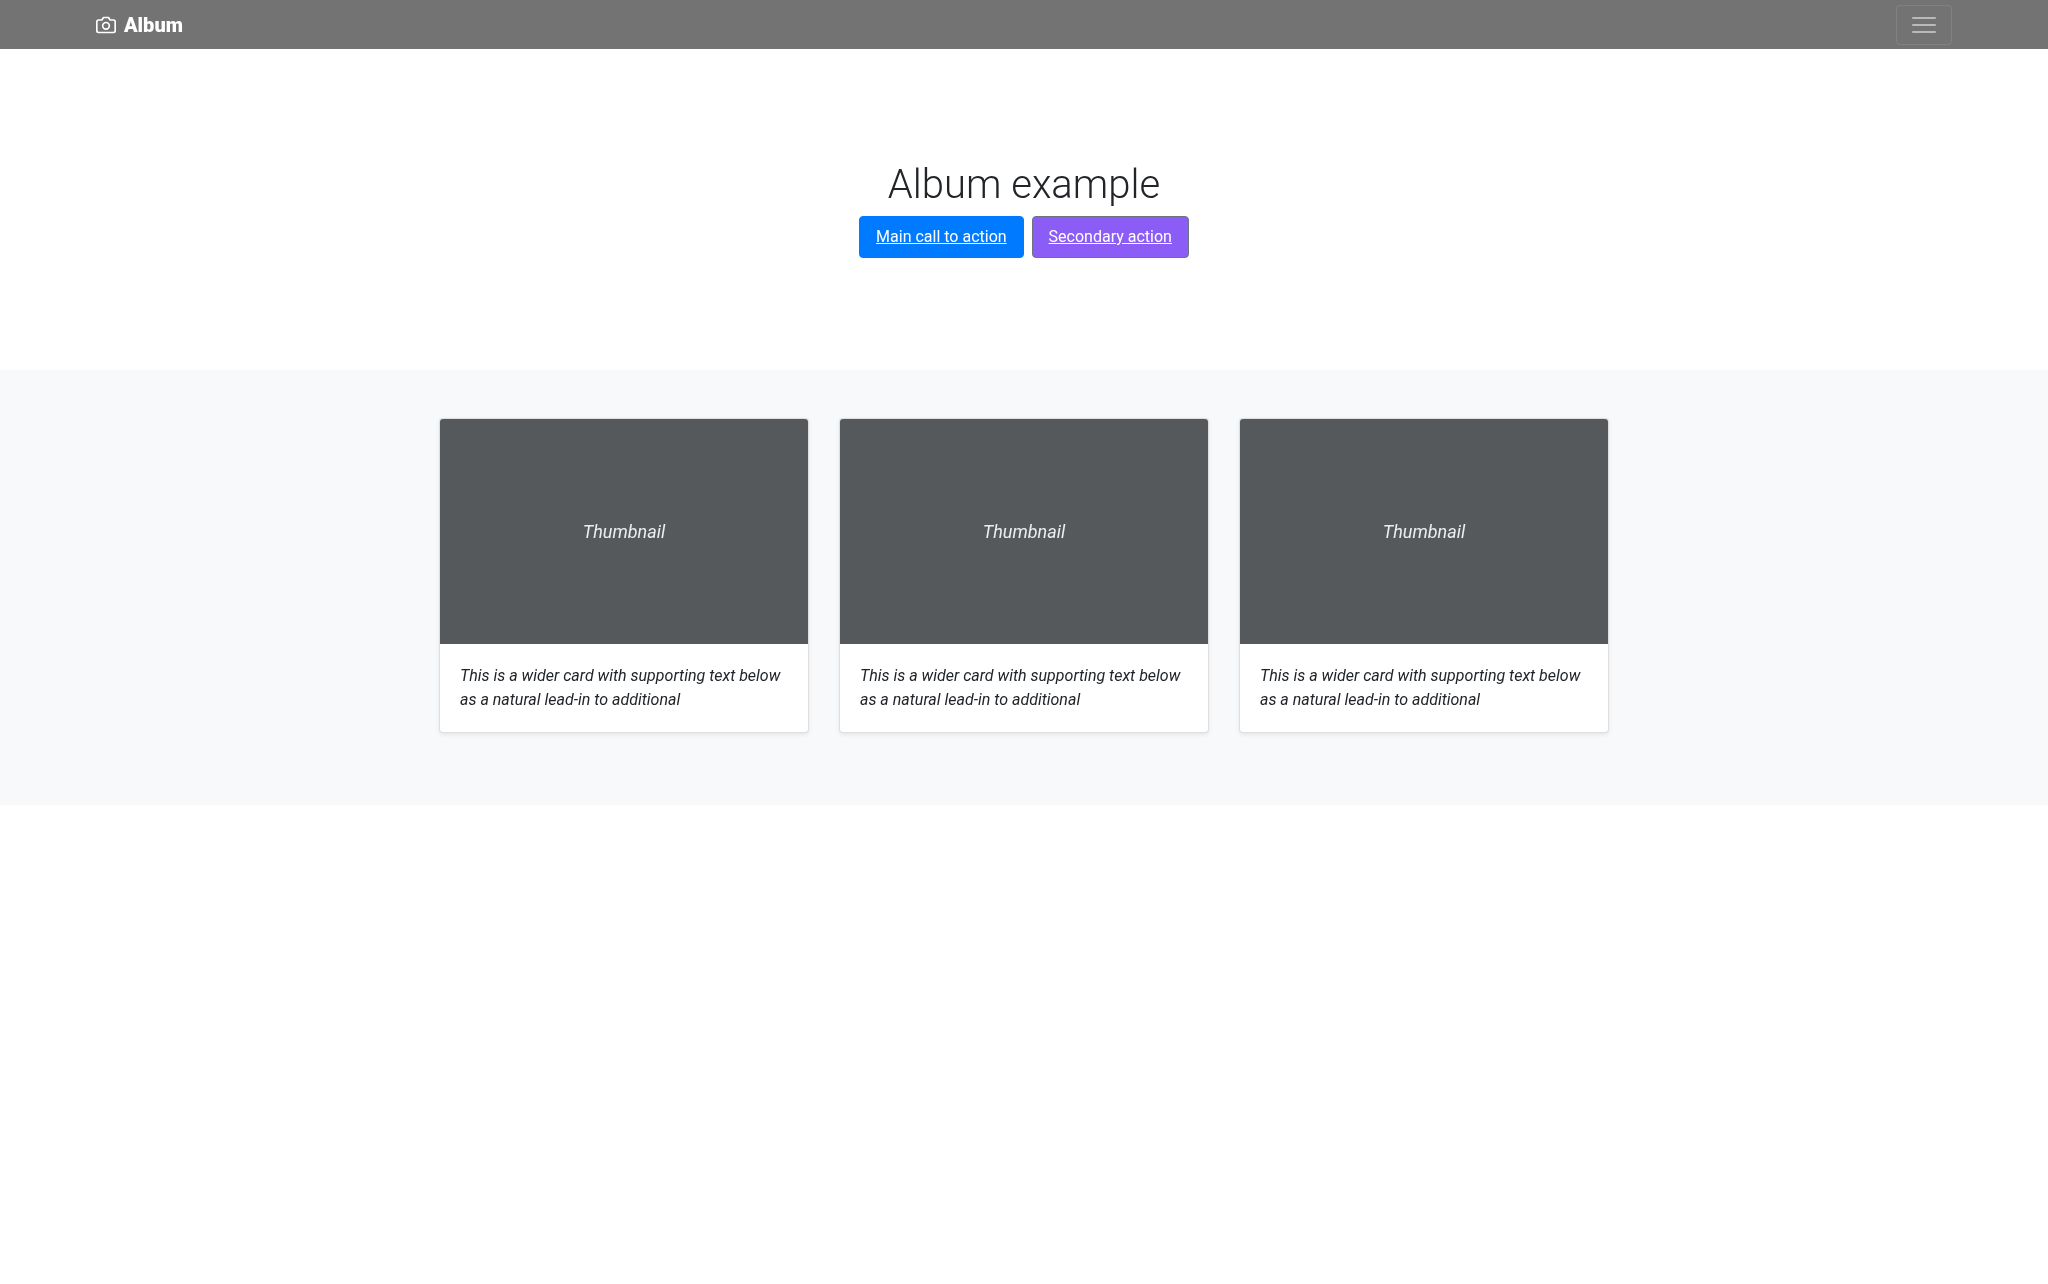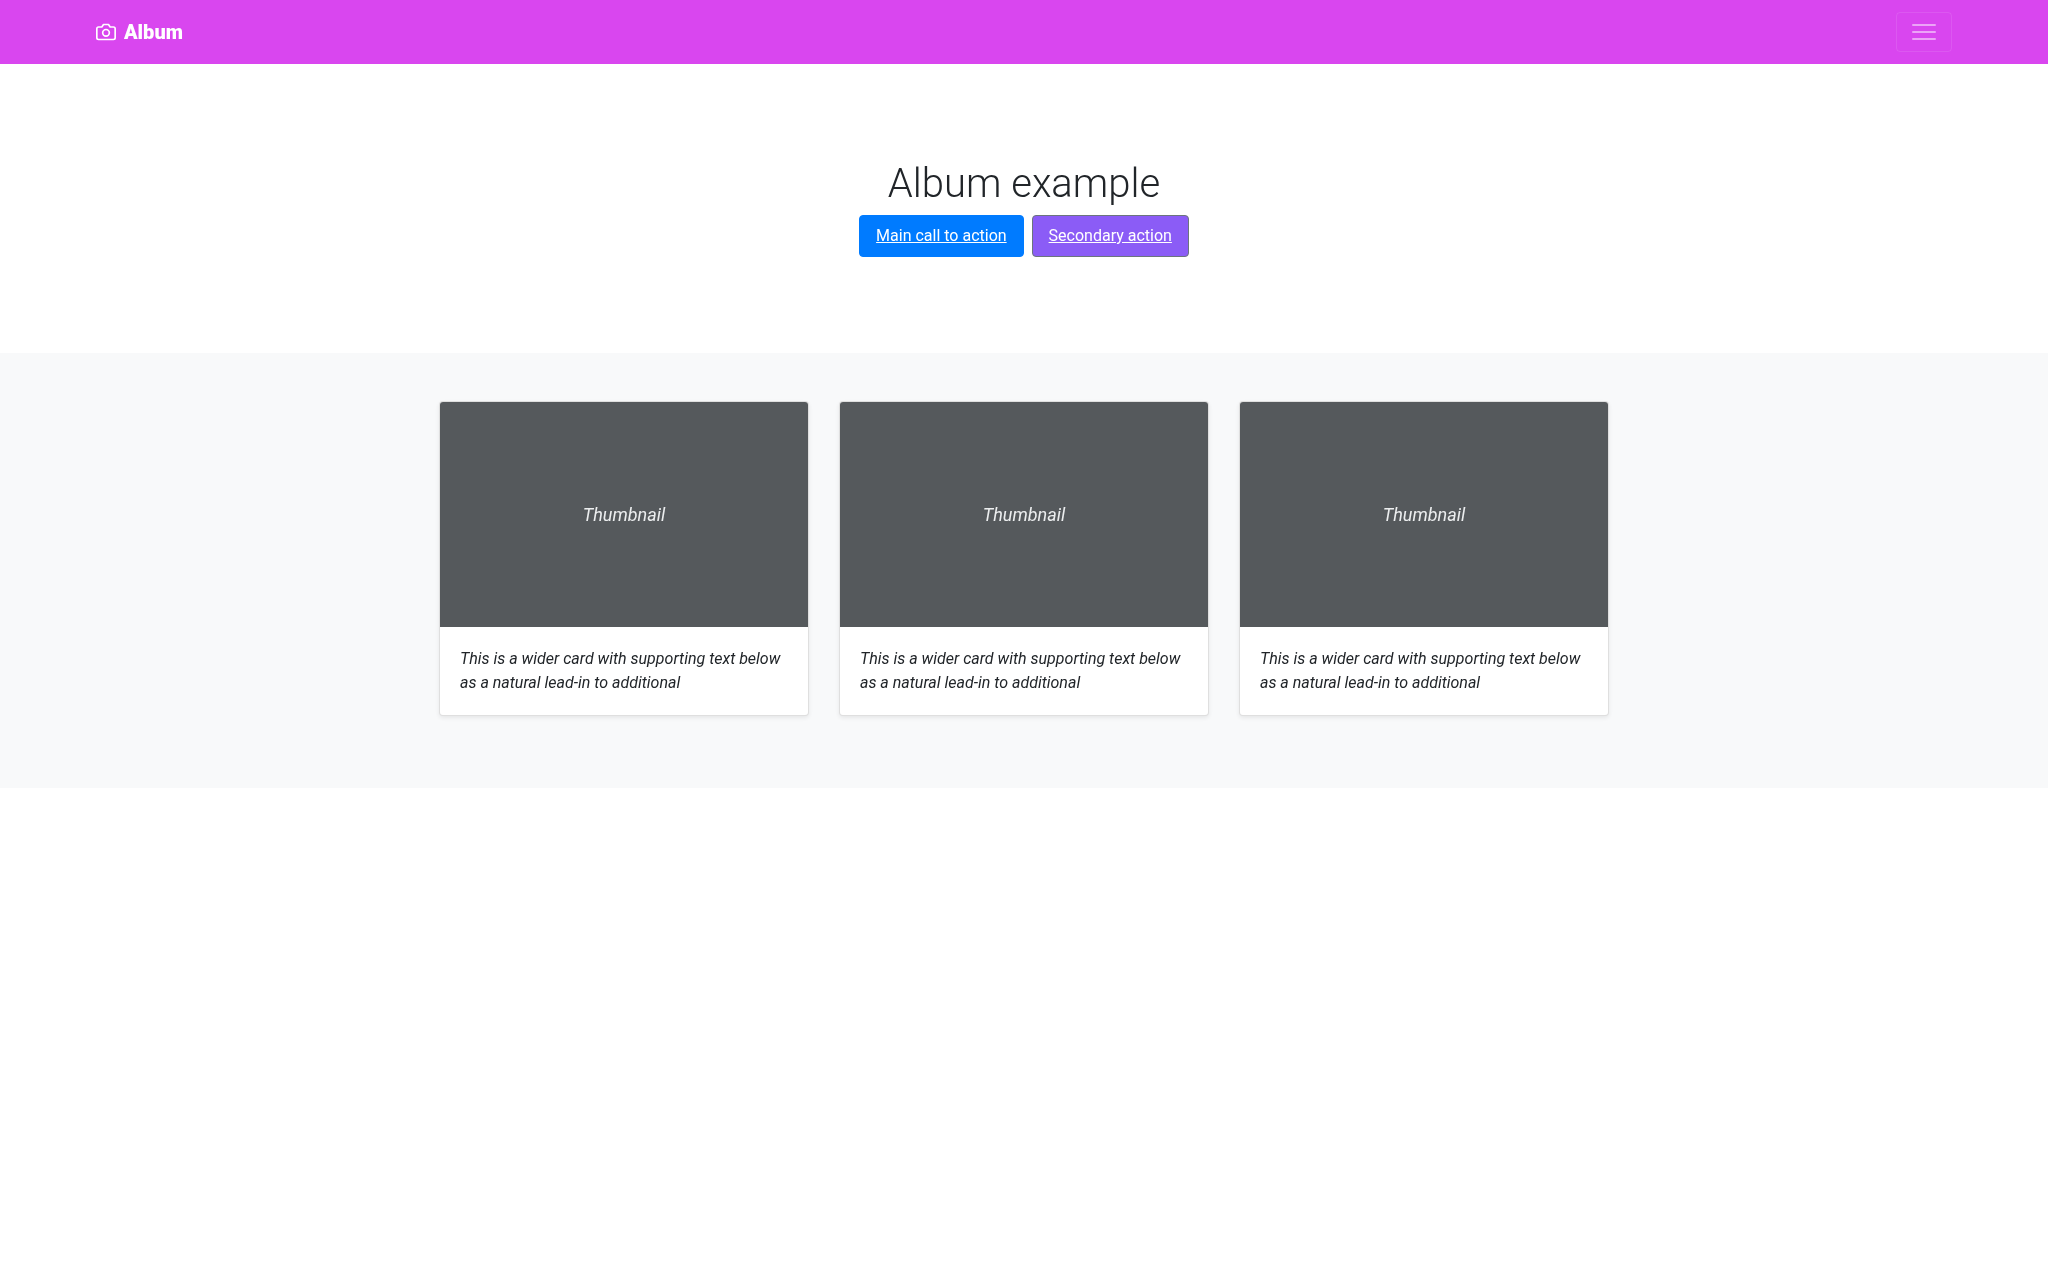--- a/index.html
+++ b/index.html
@@ -6,26 +6,26 @@
       margin: 0;
       padding: 0;
       box-sizing: border-box;
     }
     body {
       font-family: -apple-system, BlinkMacSystemFont, "Segoe UI", Roboto, "Helvetica Neue", Arial, sans-serif;
       color: #212529;
       background-color: #fff;
     }
     .navbar {
-      background-color: #d946ef;
+      background-color: #737373;
       padding: 0.5rem 1rem;
       display: flex;
       align-items: center;
       justify-content: space-between;
-      height: 64px;
+      height: 49px;
     }
     .navbar-brand {
       display: flex;
       align-items: center;
       color: #fff;
       text-decoration: none;
       font-size: 1.25rem;
       font-weight: 600;
       padding-left: 80px;
     }
@@ -53,21 +53,21 @@
       background-color: rgba(255,255,255,0.5);
       border-radius: 1px;
     }
     .jumbotron {
       text-align: center;
       padding: 6rem 0;
       background-color: #fff;
     }
     .jumbotron-container {
       max-width: 640px;
-      margin: 0 auto;
+      margin: 16px auto;
     }
     .jumbotron h1 {
       font-size: 2.5rem;
       font-weight: 300;
       margin-bottom: 0.5rem;
     }
     .jumbotron .lead {
       font-size: 1.25rem;
       font-weight: 300;
       color: #6c757d;

